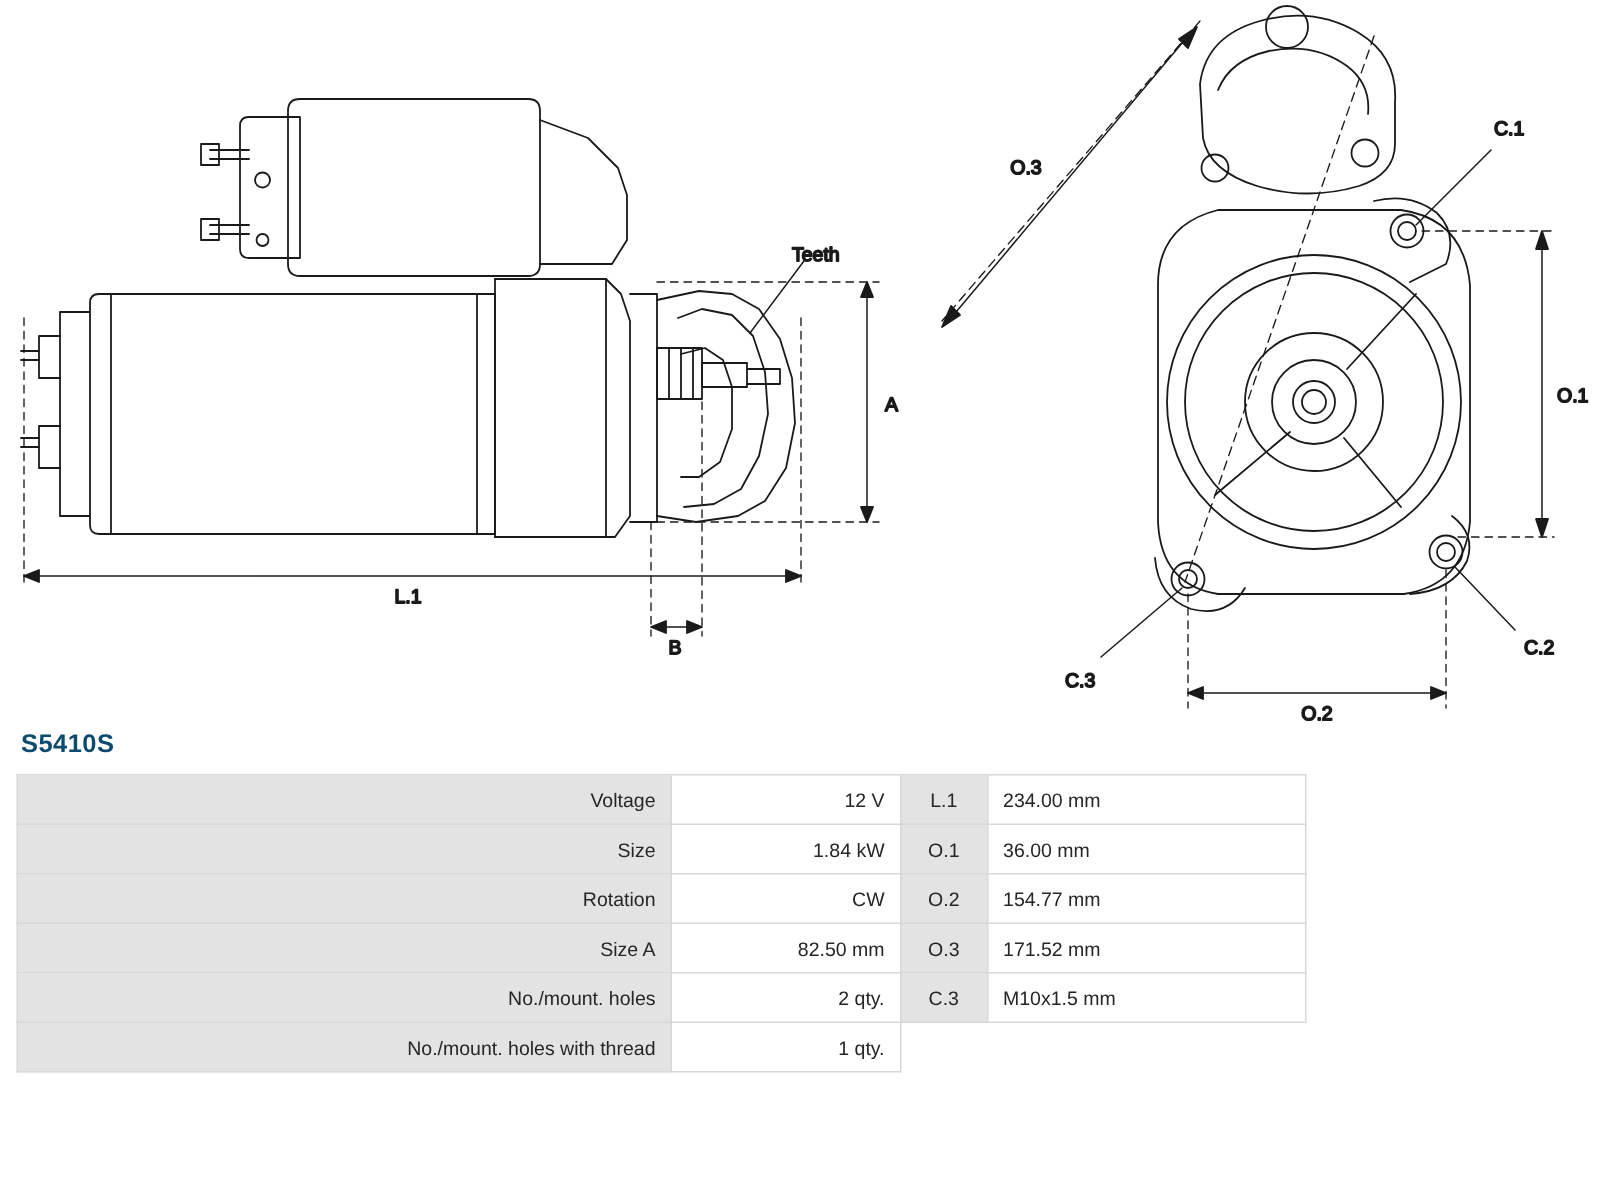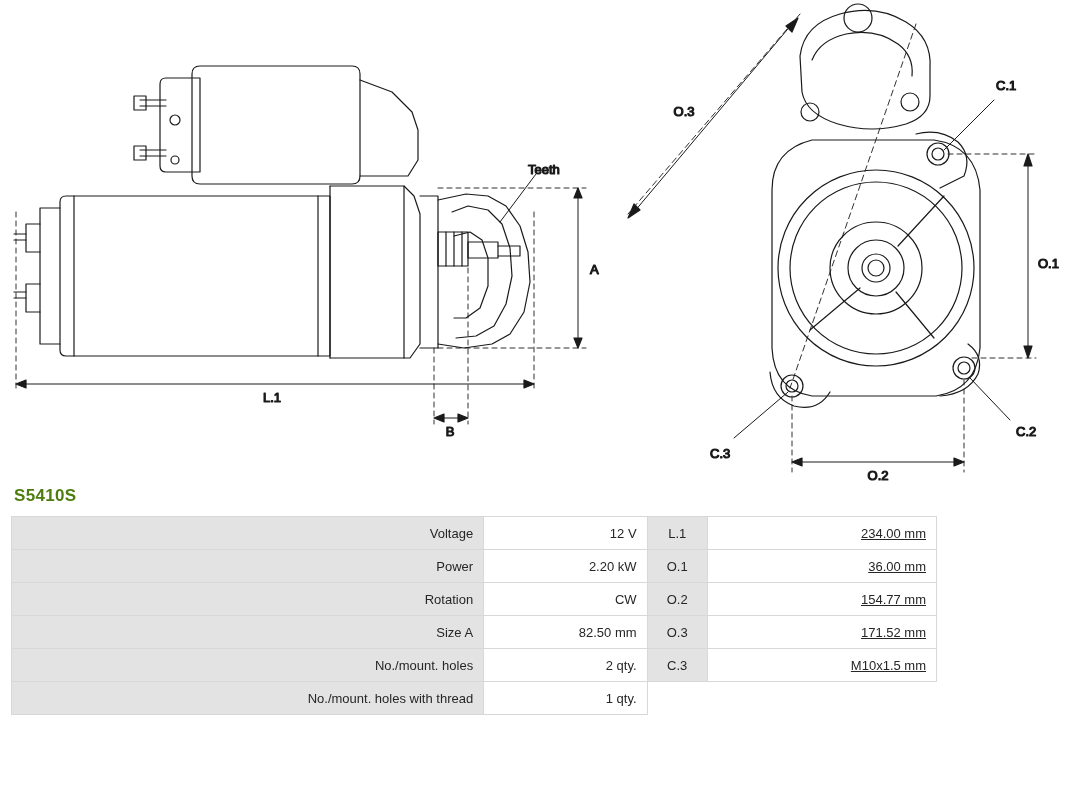--- a/index.html
+++ b/index.html
@@ -28,45 +28,45 @@
     font-size: 13px;
     fill: #1a1a1a;
   }
   
   #part-number {
     position: absolute;
     left: 14px;
     top: 486px;
     font-size: 17px;
     font-weight: bold;
-    color: #4d7c0f;
+    color: #0c4a6e;
     letter-spacing: 0.3px;
   }
   
   #spec-table {
     position: absolute;
     left: 11px;
     top: 516px;
-    width: 926px;
+    width: 860px;
     border-collapse: collapse;
     font-size: 13px;
     color: #262626;
     border-radius: 32px;
   }
   #spec-table td {
     height: 33px;
     padding: 0 10px;
     border: 1px solid #d8d8d8;
     background: #e3e3e3;
     white-space: nowrap;
   }
   #spec-table td.k1 { width: 545px; text-align: right; }
   #spec-table td.v1 { width: 185px; text-align: right; background: #ffffff; margin-left: 37px; }
   #spec-table td.k2 { width: 65px;  text-align: center; }
-  #spec-table td.v2 { width: 263px; text-align: right; background: #ffffff; text-decoration: underline; }
+  #spec-table td.v2 { width: 263px; background: #ffffff; }
   #spec-table td.empty { background: #ffffff; border-color: #ffffff; }
   #spec-table td.emptyk { background: #ffffff; border-color: #ffffff; }
 </style>
 </head>
 <body>
 
 <div id="page">
 
   <div id="drawing">
     <svg width="1080" height="490" viewBox="0 0 1080 490" fill="none" stroke="#1a1a1a" stroke-width="1.2" stroke-linecap="round" stroke-linejoin="round">
@@ -202,22 +202,22 @@
 
   <table id="spec-table">
     <tbody>
       <tr>
         <td class="k1">Voltage</td>
         <td class="v1">12 V</td>
         <td class="k2">L.1</td>
         <td class="v2">234.00 mm</td>
       </tr>
       <tr>
-        <td class="k1">Power</td>
-        <td class="v1">2.20 kW</td>
+        <td class="k1">Size</td>
+        <td class="v1">1.84 kW</td>
         <td class="k2">O.1</td>
         <td class="v2">36.00 mm</td>
       </tr>
       <tr>
         <td class="k1">Rotation</td>
         <td class="v1">CW</td>
         <td class="k2">O.2</td>
         <td class="v2">154.77 mm</td>
       </tr>
       <tr>

